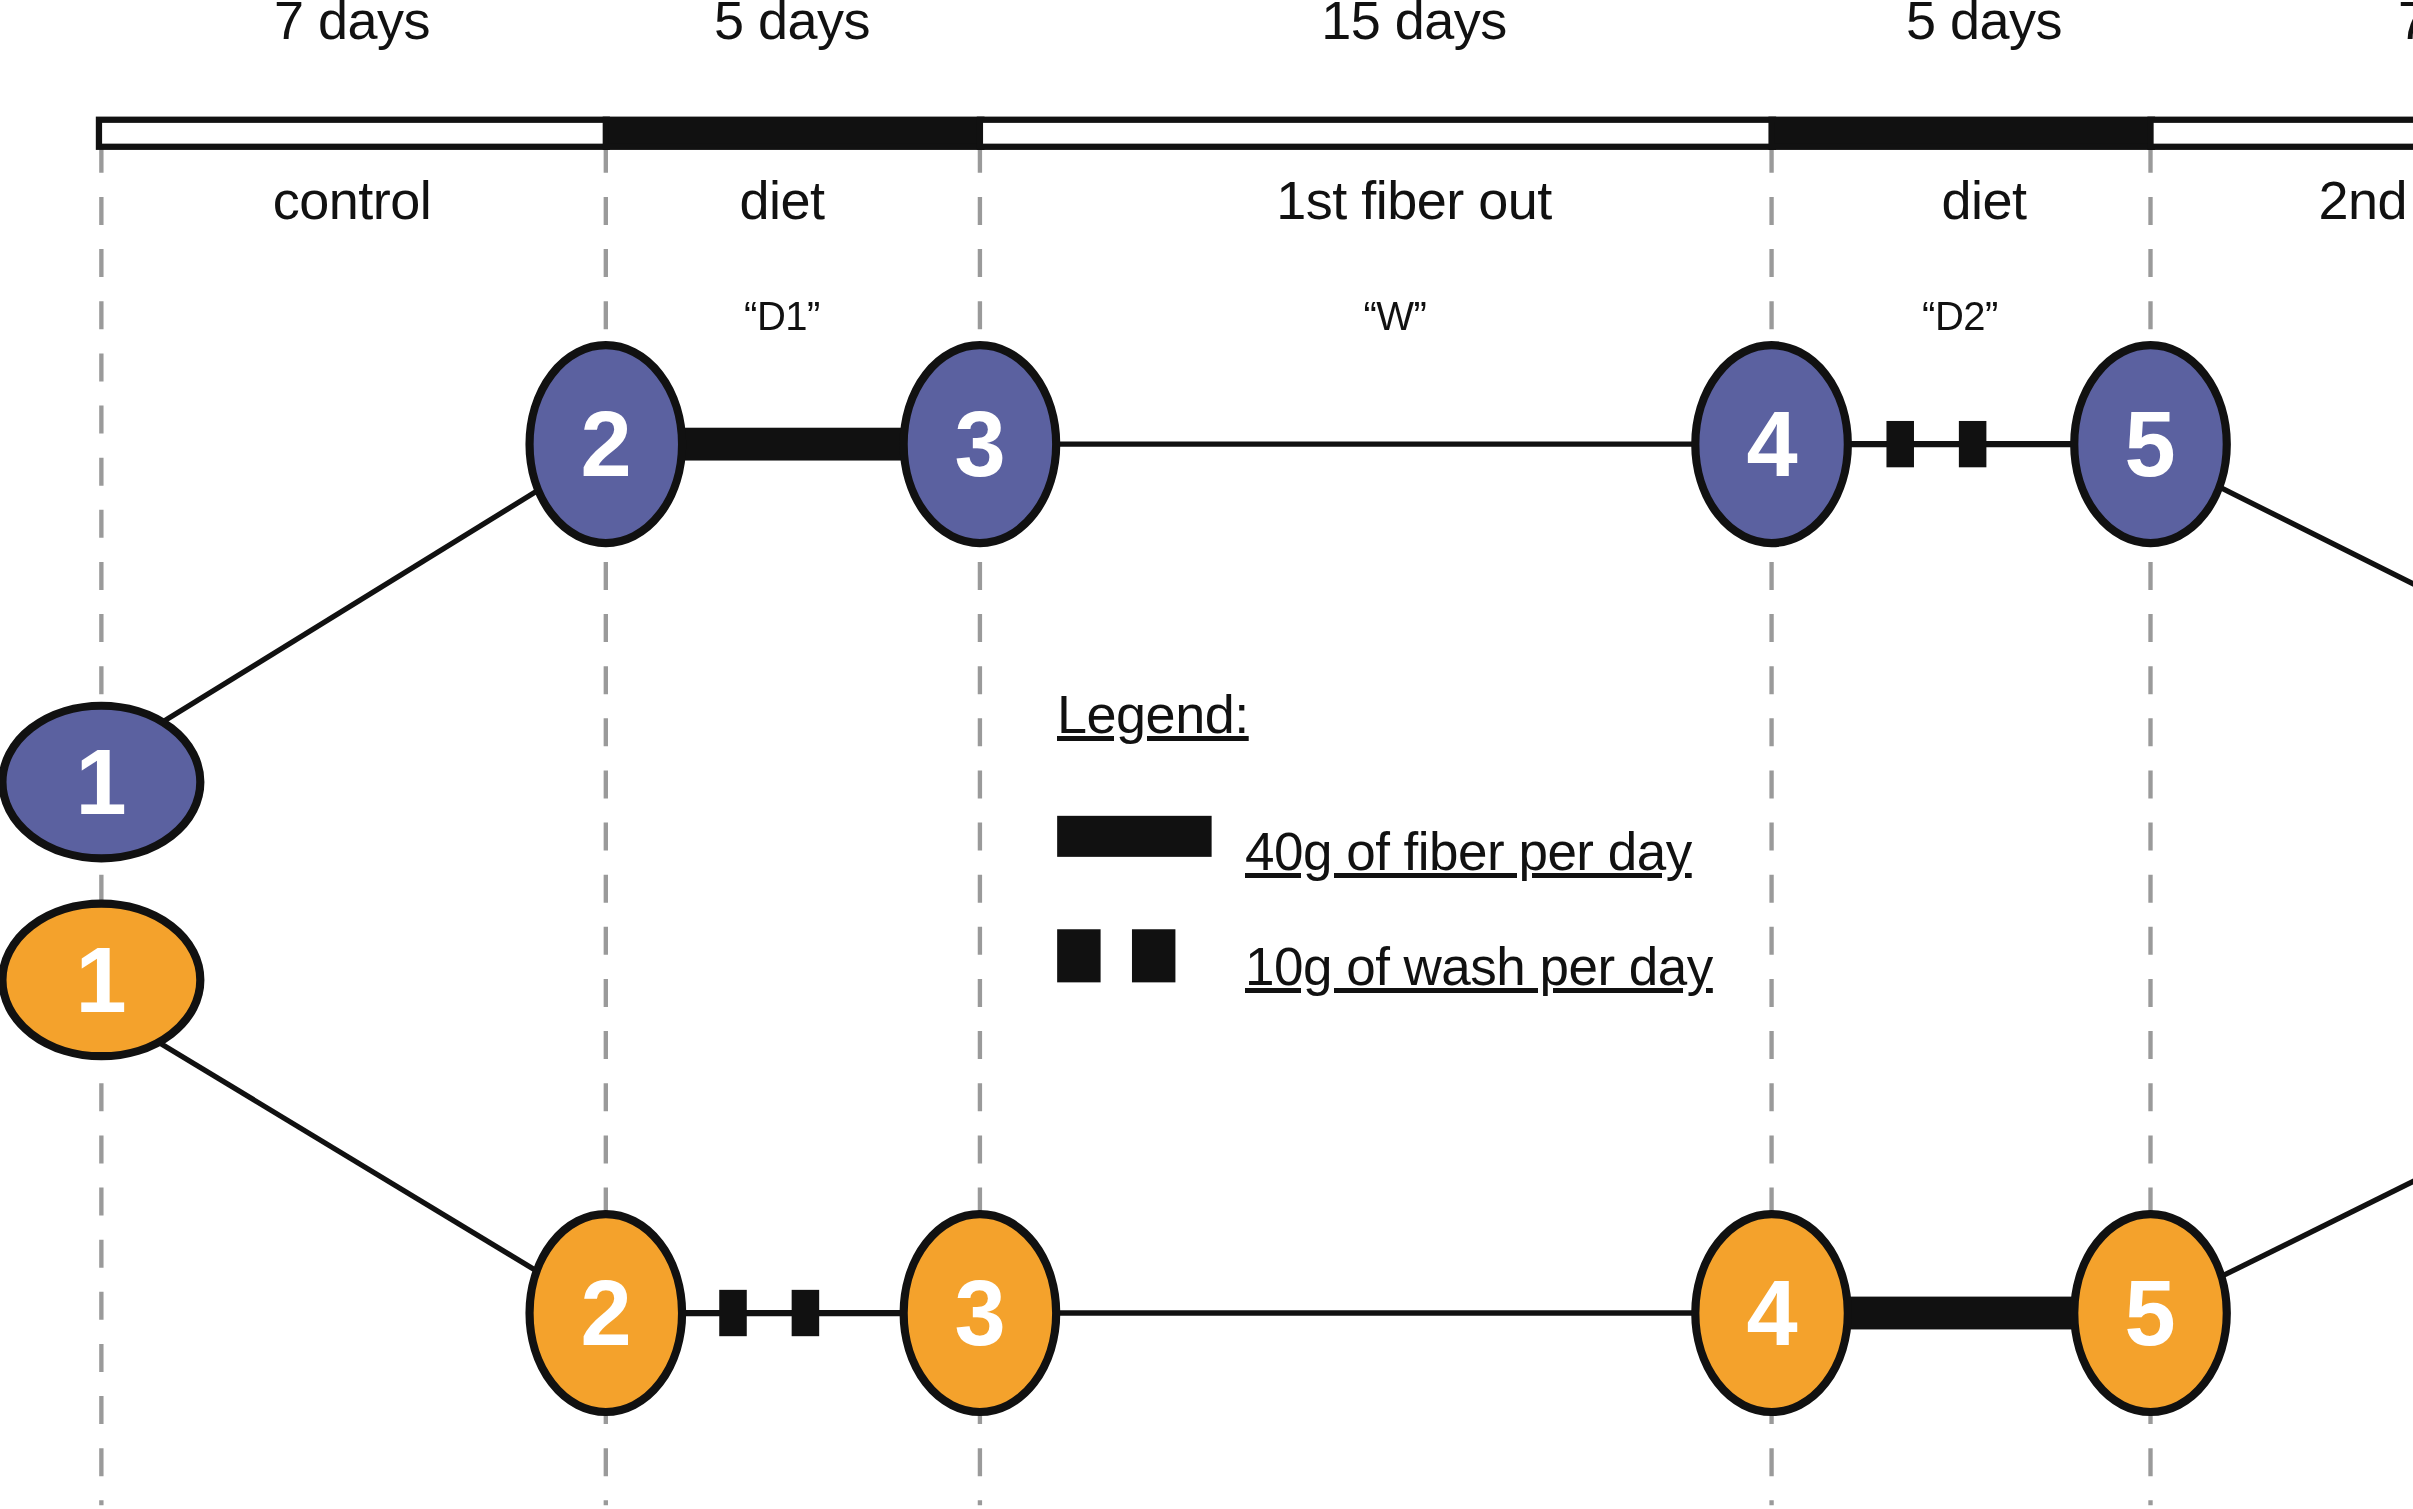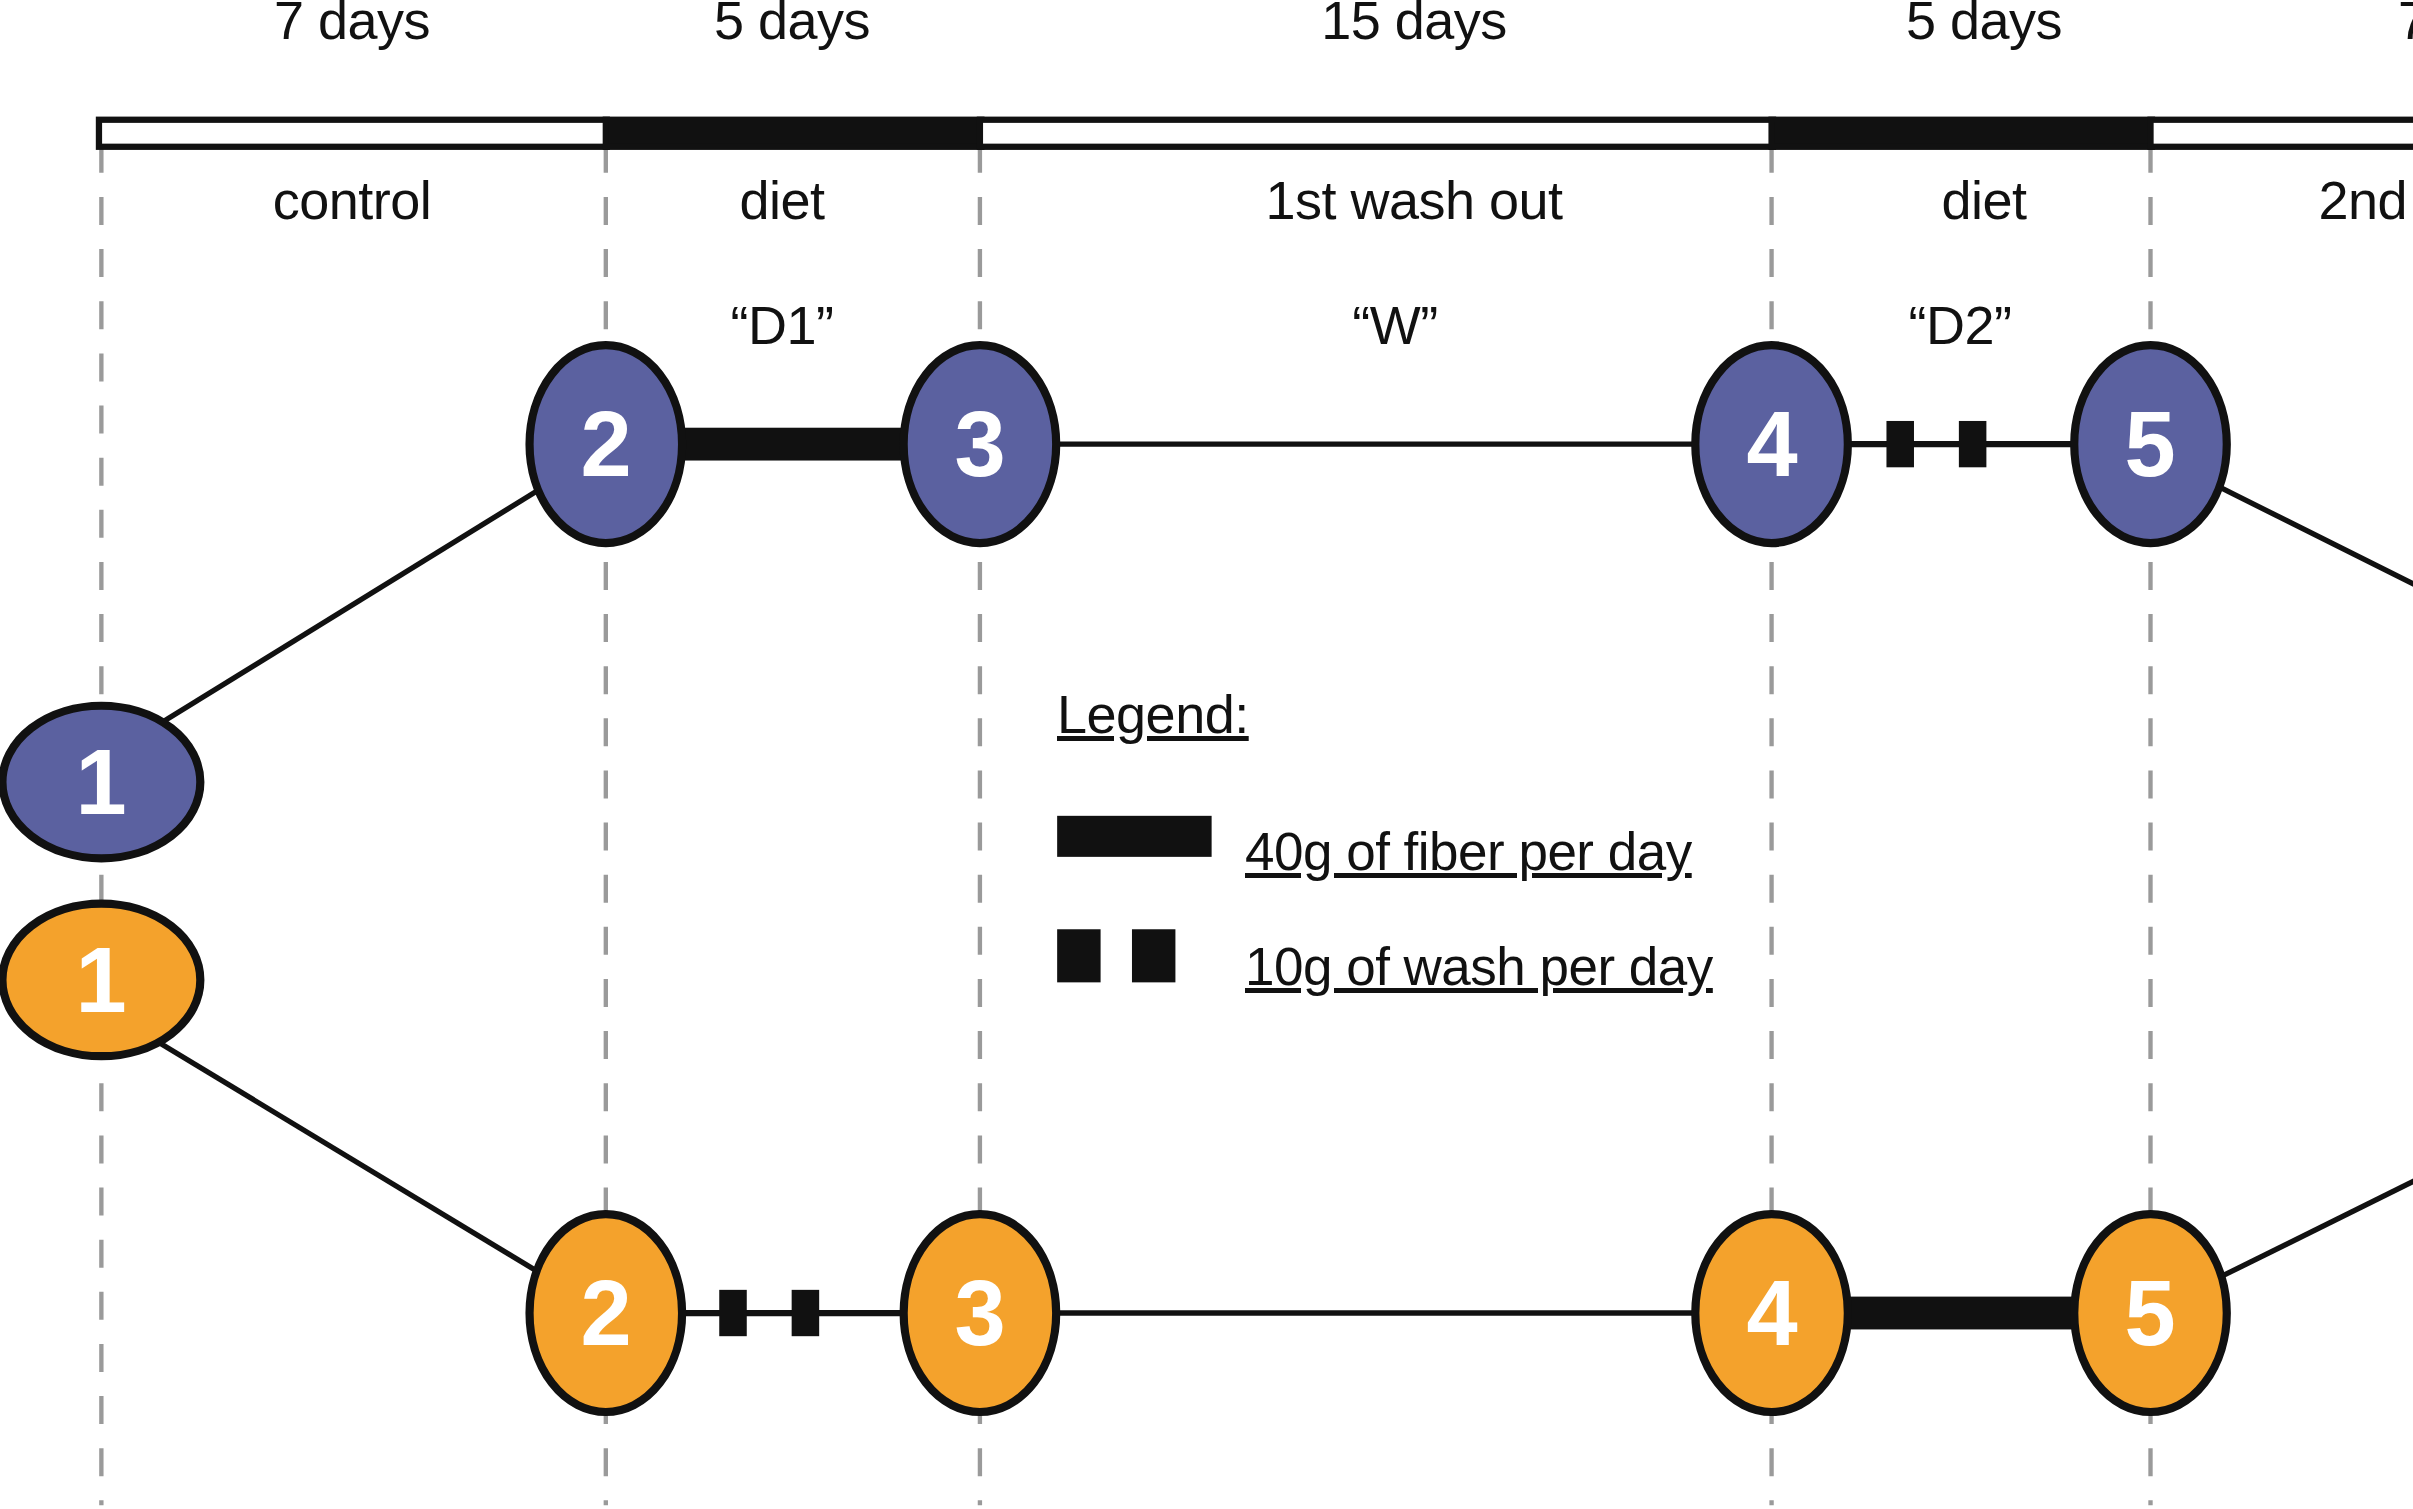--- a/index.html
+++ b/index.html
@@ -16,21 +16,21 @@
     position:absolute;
     font-family:"Liberation Sans","DejaVu Sans",sans-serif;
     color:#111111;
     white-space:nowrap;
     transform:translateX(-50%);
     letter-spacing:-0.5px;
   }
   .txt.left{transform:none;text-decoration:underline;}
   .days-label{font-size:54px;top:-10.6px;}
   .phase-label{font-size:54px;top:169px;}
-  .code-label{font-size:54px;top:294px;}
+  .code-label{font-size:40px;top:294px;}
   .legend-title{font-size:54px;left:1057px;top:683px;}
   .legend-text{font-size:53px;top:0;text-align:center;}
   .node-num{
     position:absolute;
     color:#ffffff;
     font-weight:bold;
     font-size:92px;
     font-family:"Liberation Sans","DejaVu Sans",sans-serif;
     transform:translate(-50%,-50%);
     line-height:1;
@@ -43,21 +43,21 @@
 <div id="stage">
 
   <div class="txt days-label" style="left:352px;">7 days</div>
   <div class="txt days-label" style="left:792px;">5 days</div>
   <div class="txt days-label" style="left:1414px;">15 days</div>
   <div class="txt days-label" style="left:1984px;">5 days</div>
   <div class="txt days-label" style="left:2476px;">7 days</div>
 
   <div class="txt phase-label" style="left:352px;">control</div>
   <div class="txt phase-label" style="left:782px;">diet</div>
-  <div class="txt phase-label" style="left:1414px;">1st wash out</div>
+  <div class="txt phase-label" style="left:1414px;">1st fiber out</div>
   <div class="txt phase-label" style="left:1984px;">diet</div>
   <div class="txt phase-label" style="left:2476px;">2nd wash out</div>
 
   <div class="txt code-label" style="left:782px;">“D1”</div>
   <div class="txt code-label" style="left:1395px;">“W”</div>
   <div class="txt code-label" style="left:1960px;">“D2”</div>
 
   <div class="txt legend-title left">Legend:</div>
   <div class="txt legend-text left" style="left:1245px;top:821px;">40g of fiber per day</div>
   <div class="txt legend-text left" style="left:1245px;top:936px;">10g of wash per day</div>

